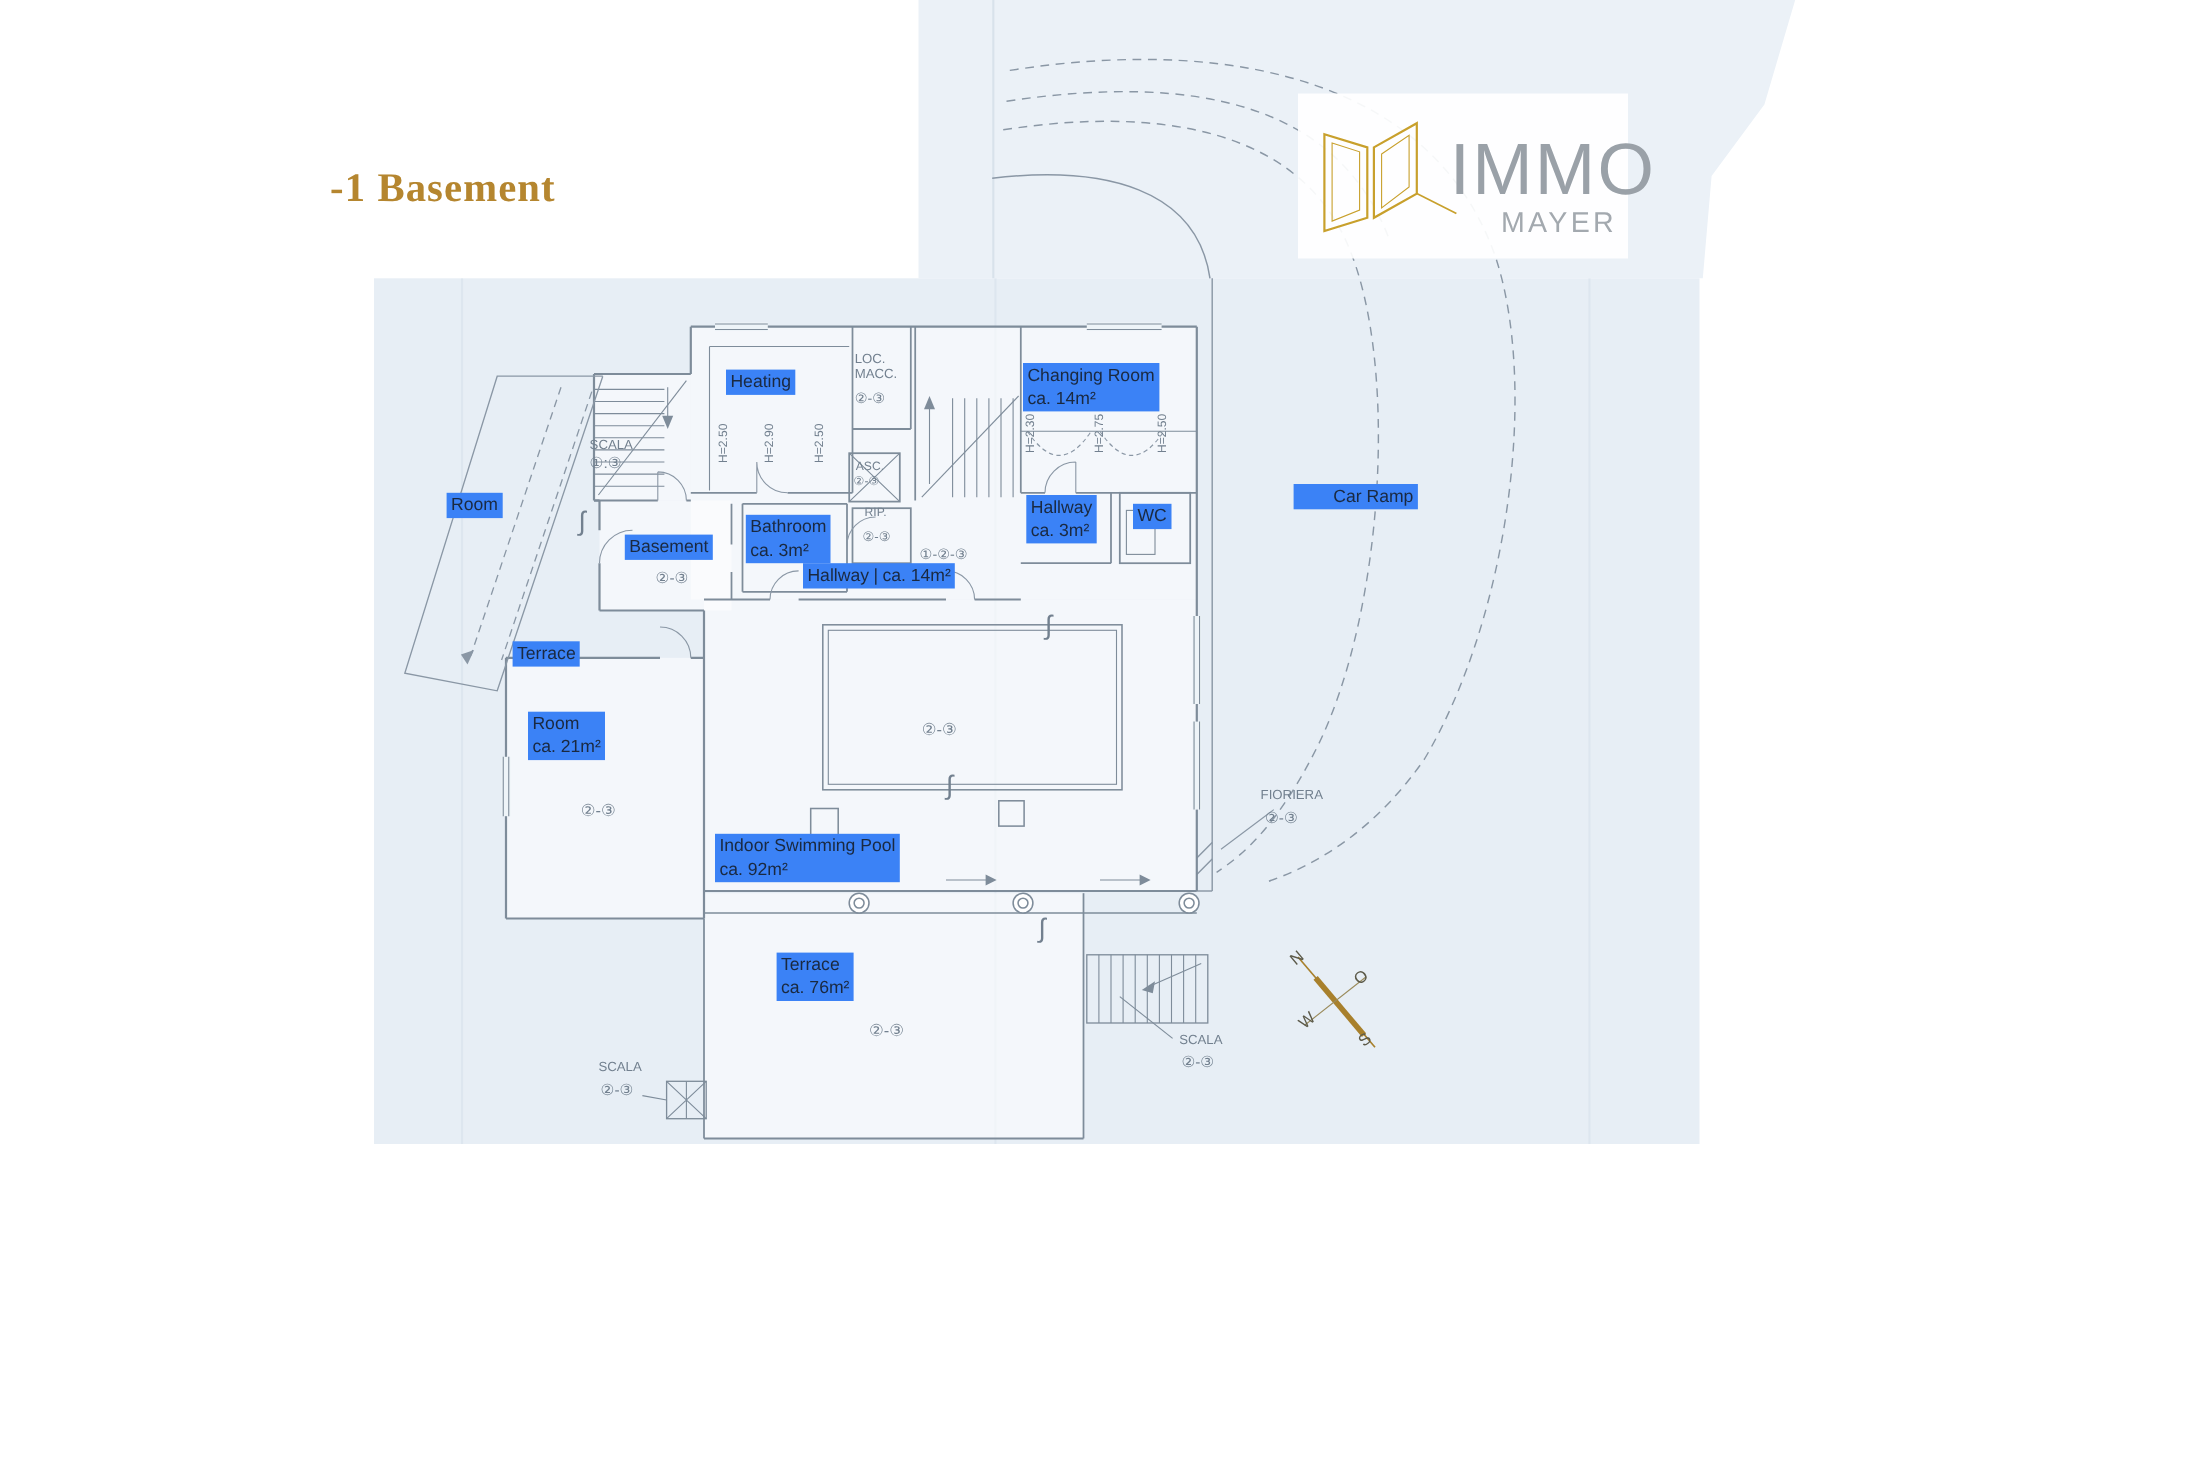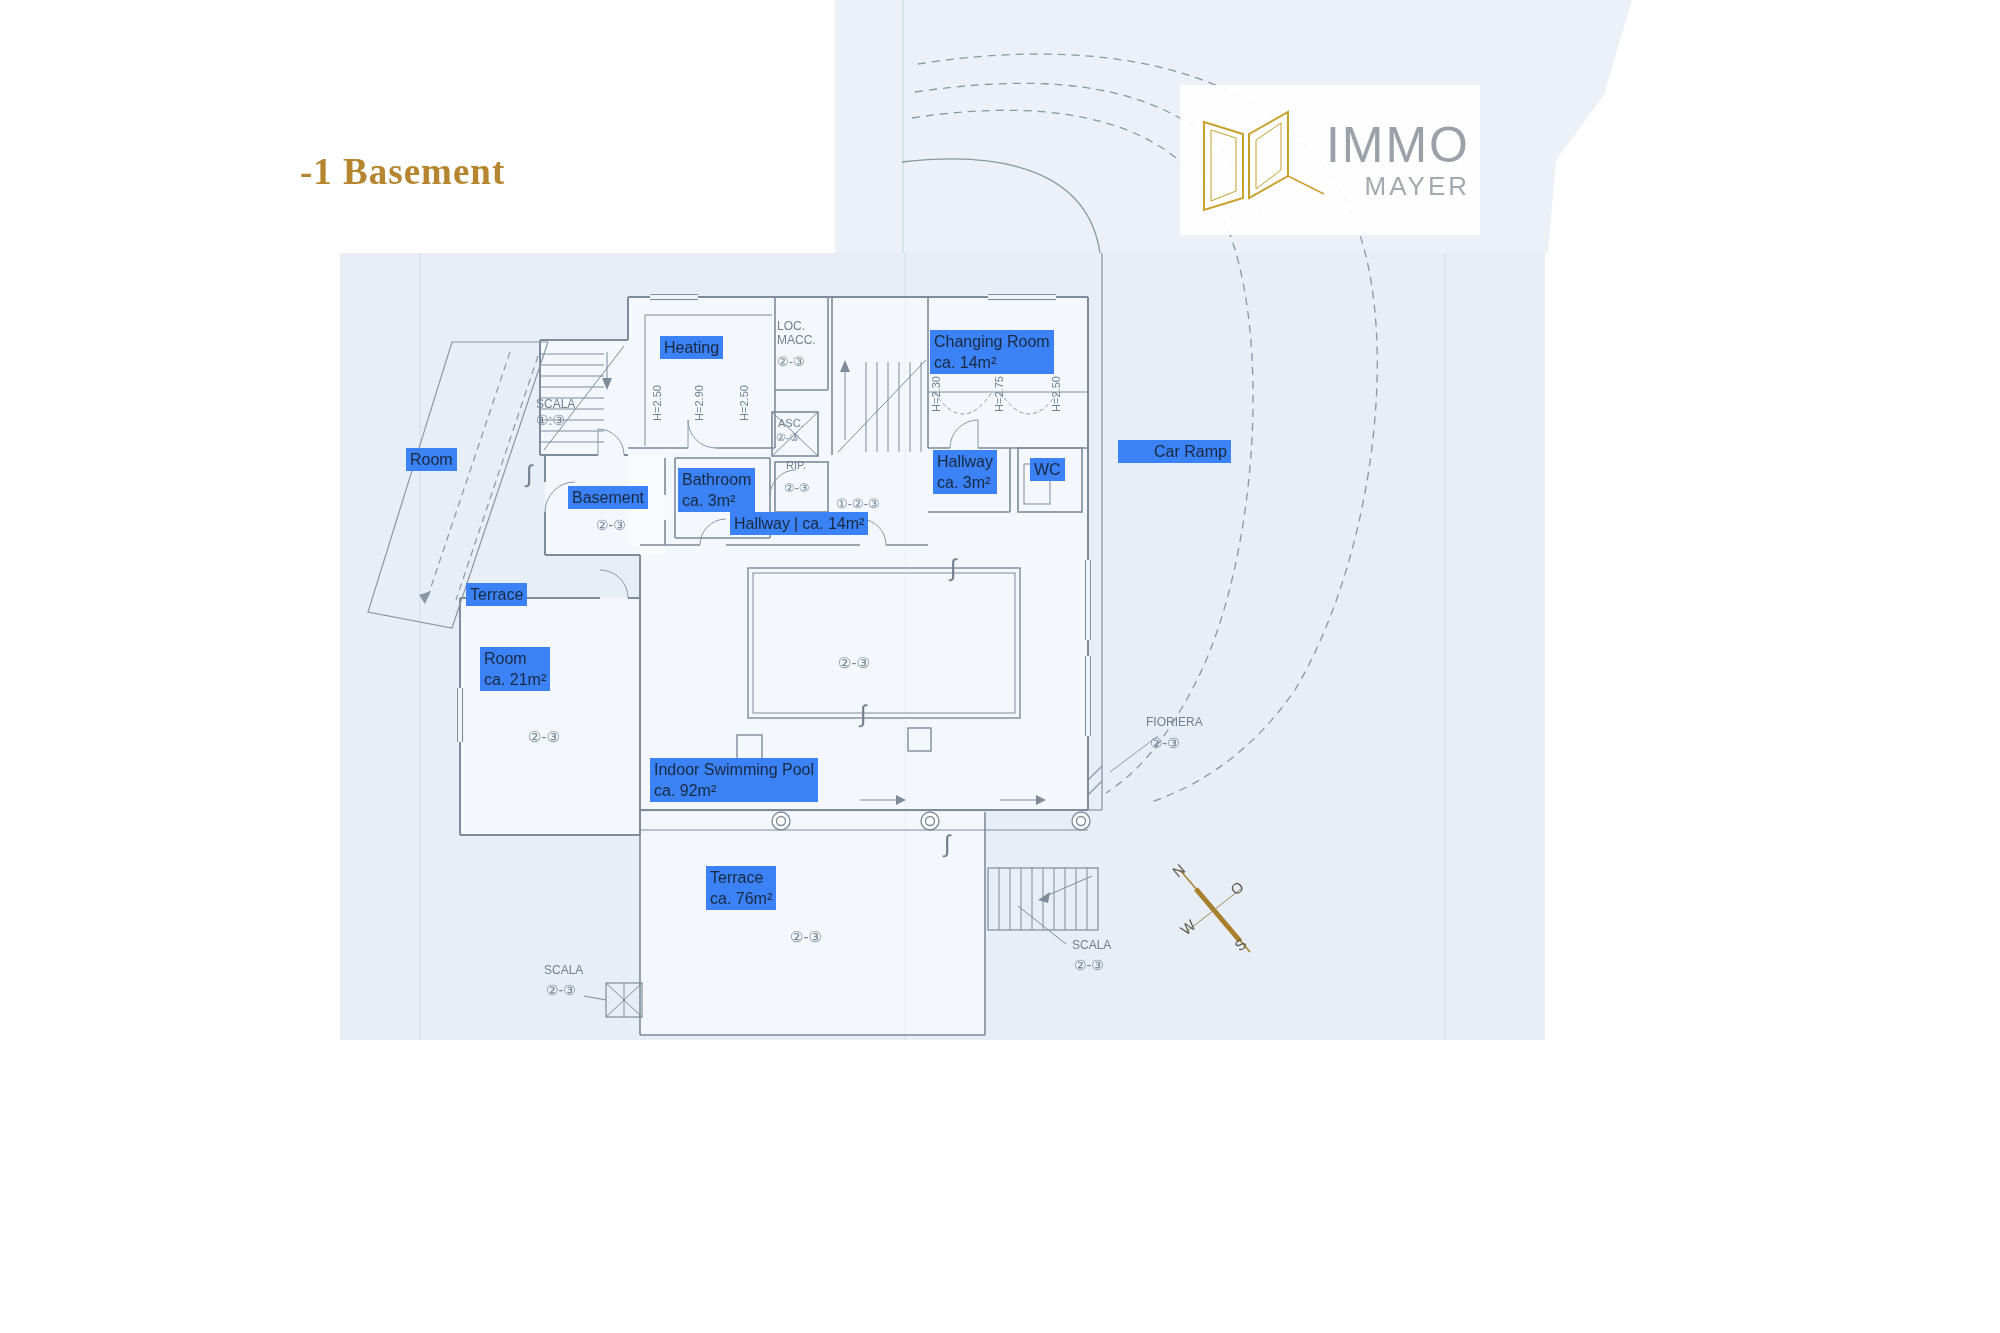--- a/index.html
+++ b/index.html
@@ -10,21 +10,21 @@
               font-family:"Liberation Serif",serif;font-weight:700;
               font-size:37px;color:#b5862f;letter-spacing:1px;}
   .chip{position:absolute;background:#3b82f6;color:#1a2940;font-size:16px;
         line-height:1.32;padding:1px 4px;white-space:nowrap;}
   .chip .area{display:block;}
   .chip .sep{margin:0 4px;color:#1a2940;}
   .logo-box{position:absolute;left:1180px;top:85px;width:300px;height:150px;
             background:rgba(255,255,255,0.92);}
   .logo-text{position:absolute;left:1318px;top:120px;width:152px;text-align:right;
              color:#9aa1a8;}
-  .logo-line1{font-size:50px;letter-spacing:2px;line-height:1.0;}
+  .logo-line1{font-size:66px;letter-spacing:2px;line-height:1.0;}
   .logo-line2{font-size:26px;letter-spacing:3px;line-height:1.1;margin-top:2px;color:#a3a9af;}
   .logo-icon{position:absolute;left:1196px;top:92px;}
   .ann{fill:#72808f;font-family:"Liberation Sans",sans-serif;}
   .compass-letter{fill:#5c5a4a;font-size:15px;font-family:"Liberation Sans",sans-serif;}
 </style>
 </head>
 <body>
 
 <div class="stage">
 
@@ -247,21 +247,21 @@
   <div class="chip" style="left:660px;top:336px;">
     <span>Heating</span>
   </div>
   <div class="chip" style="left:930px;top:330px;">
     <span>Changing Room</span>
     <span class="area">ca. 14m²</span>
   </div>
   <div class="chip" style="left:406px;top:448px;">
     <span>Room</span>
   </div>
-  <div class="chip" style="left:1118px;top:440px;padding-left:36px;">
+  <div class="chip" style="left:1176px;top:440px;padding-left:36px;">
     <span>Car Ramp</span>
   </div>
   <div class="chip" style="left:933px;top:450px;">
     <span>Hallway</span>
     <span class="area">ca. 3m²</span>
   </div>
   <div class="chip" style="left:1030px;top:458px;">
     <span>WC</span>
   </div>
   <div class="chip" style="left:678px;top:468px;">

